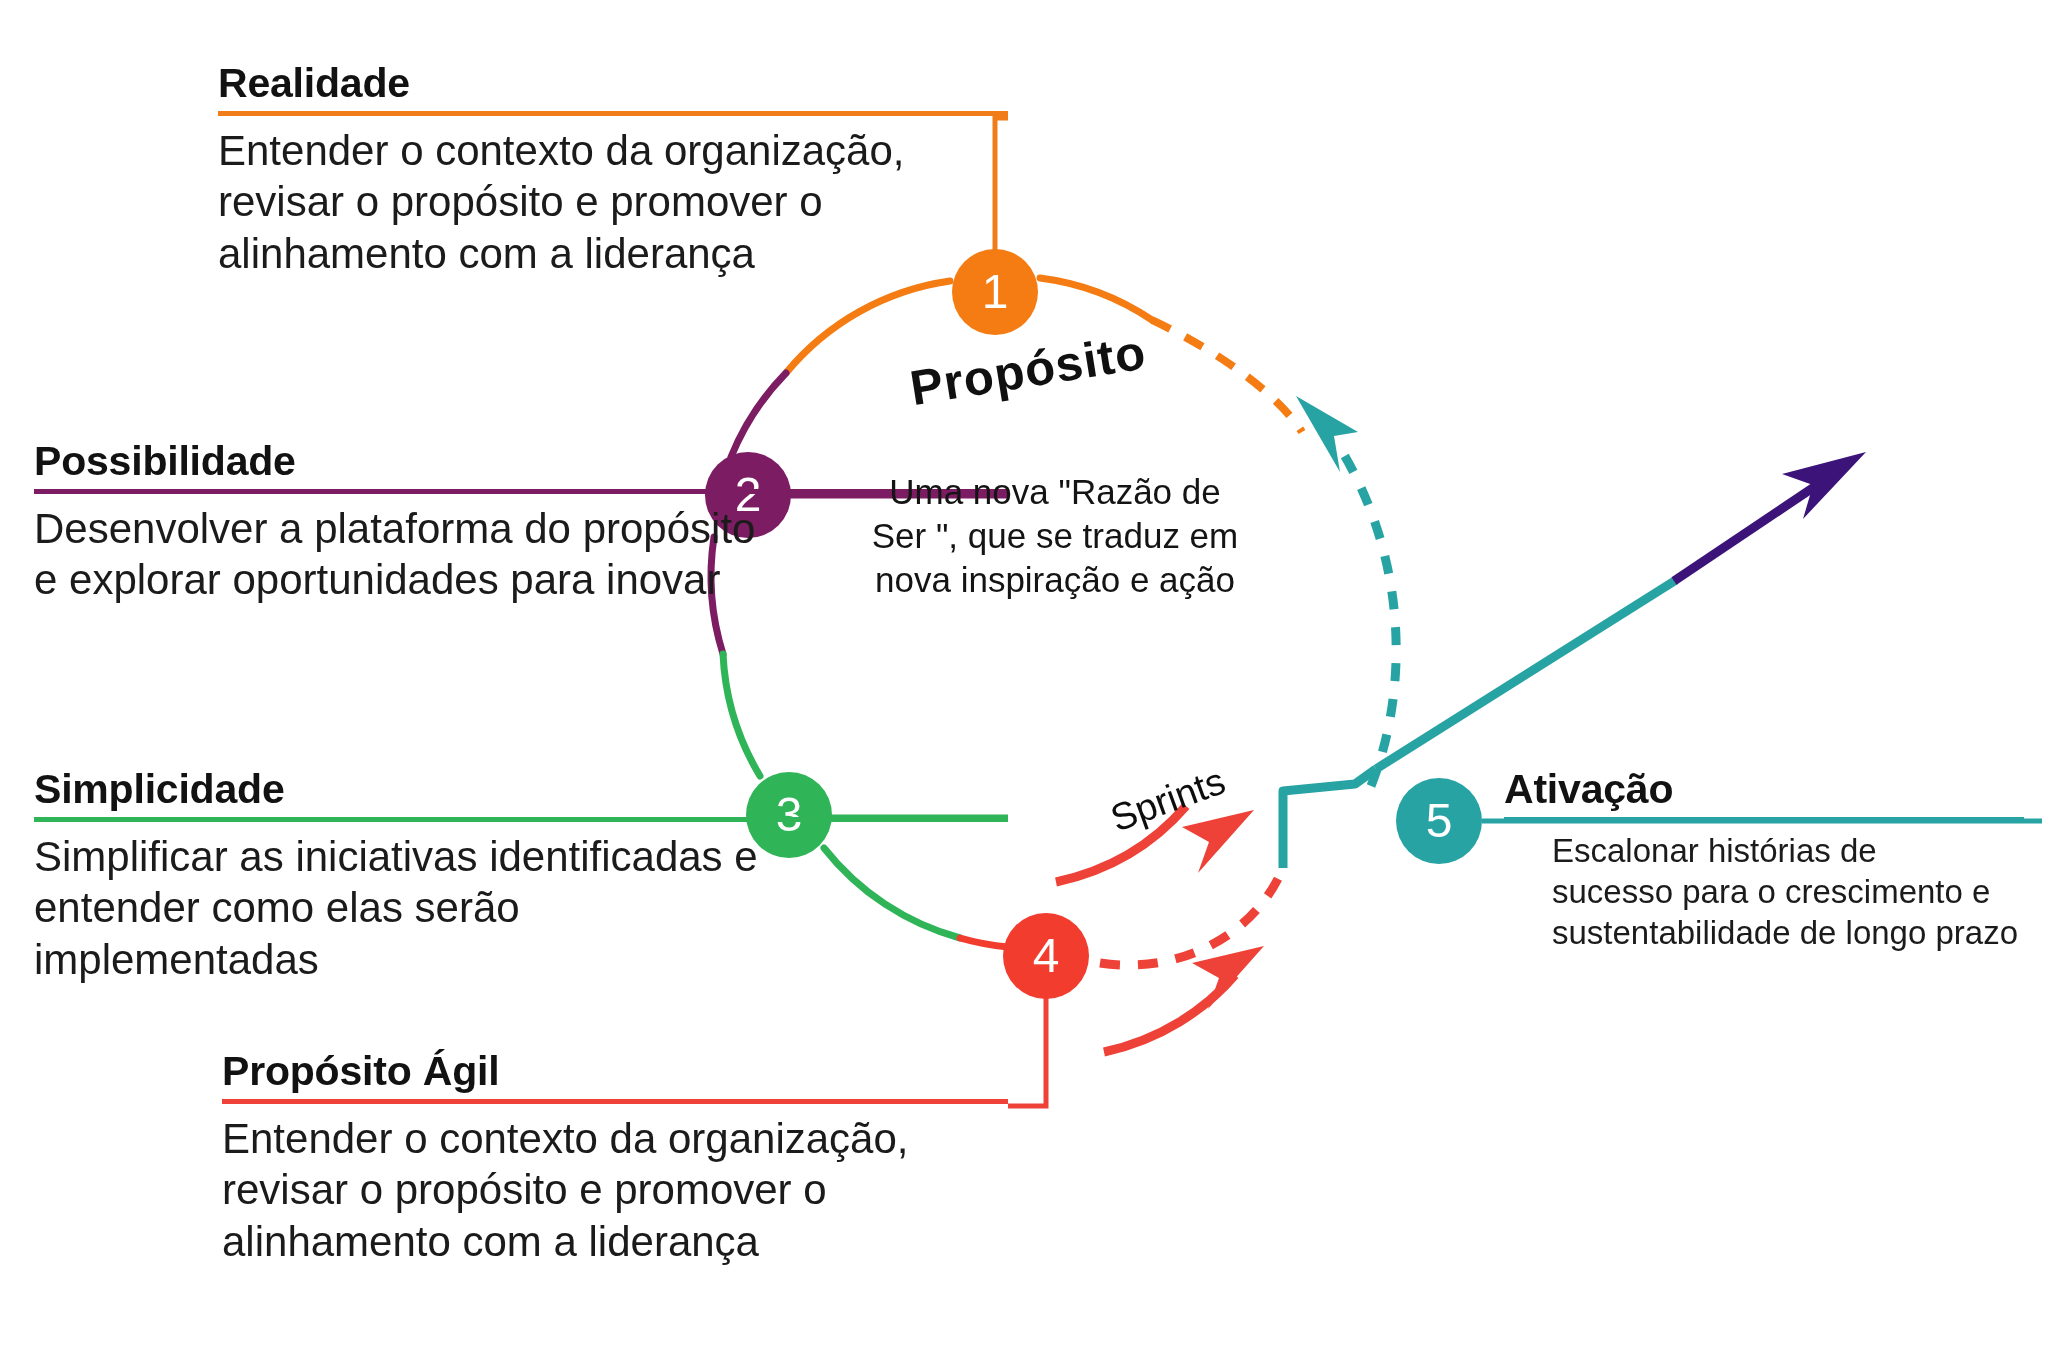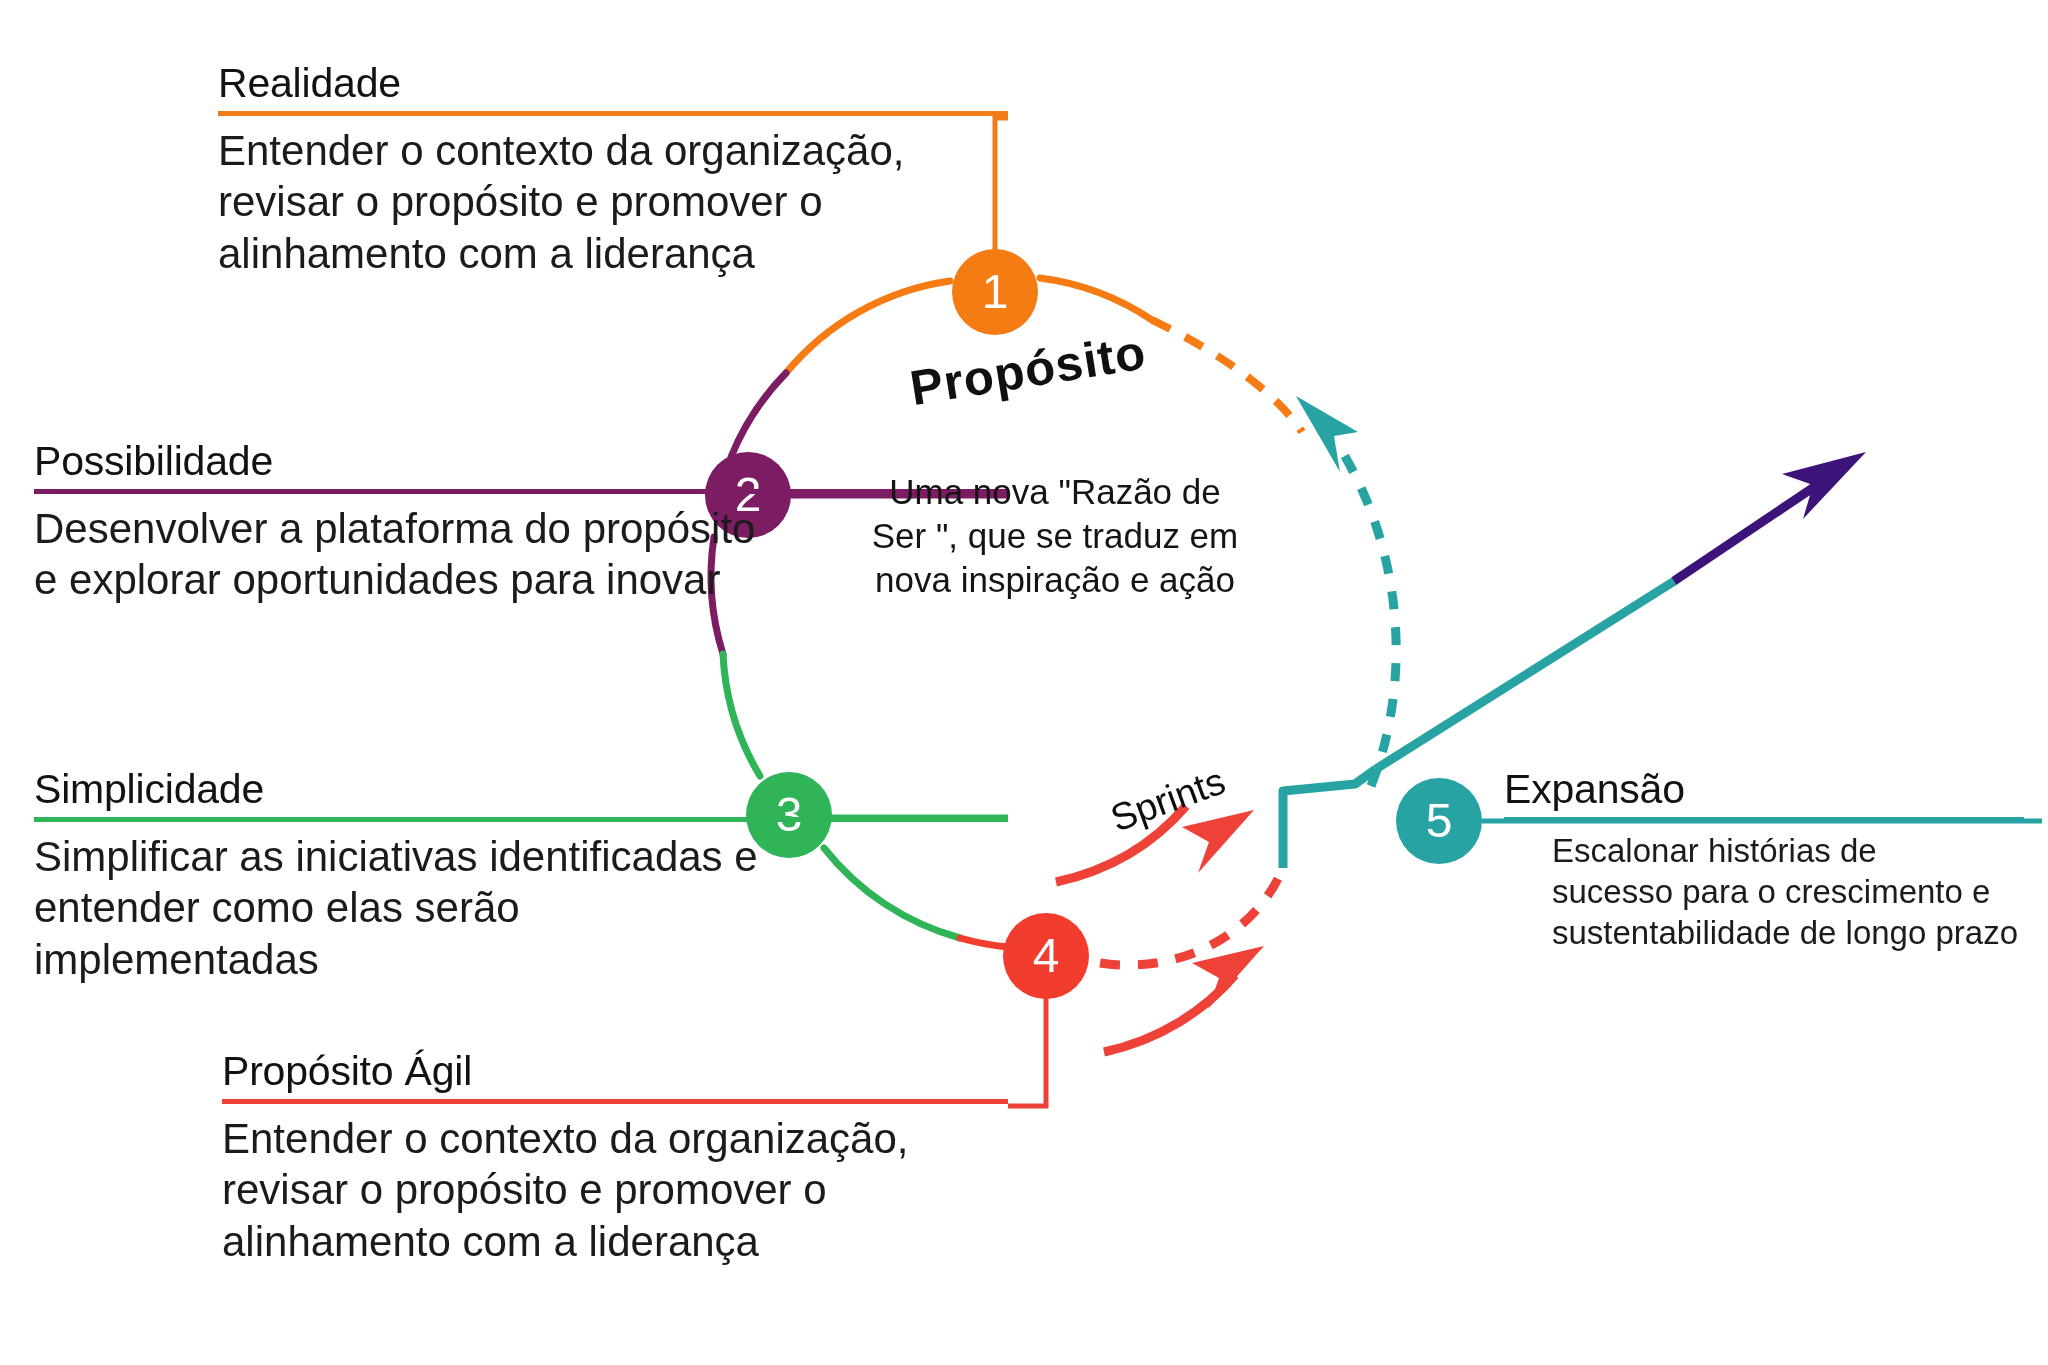--- a/index.html
+++ b/index.html
@@ -10,21 +10,21 @@
     overflow:hidden;
     position:relative;
   }
   #stage{position:absolute;left:0;top:0;width:2048px;height:1365px;background:#fff;}
   #svg-layer{position:absolute;left:0;top:0;width:2048px;height:1365px;}
 
   
   .block{position:absolute;}
   .block .title{
     font-size:41px;
-    font-weight:normal;
+    font-weight:bold;
     color:#121212;
     letter-spacing:-0.2px;
     white-space:nowrap;
     line-height:1.05;
     margin:0 0 6px 0;
   }
   .block .rule{height:5px;width:100%;}
   .block .body{
     font-size:42px;
     color:#1b1b1b;
@@ -194,21 +194,21 @@
 
   <div class="block" id="blk-ativacao">
     <div class="title">Propósito Ágil</div>
     <div class="rule"></div>
     <div class="body">Entender o contexto da organização,
 revisar o propósito e promover o
 alinhamento com a liderança</div>
   </div>
 
   <div class="block" id="blk-expansao">
-    <div class="title">Expansão</div>
+    <div class="title">Ativação</div>
     <div class="rule"></div>
     <div class="body">Escalonar histórias de
 sucesso para o crescimento e
 sustentabilidade de longo prazo</div>
   </div>
 
   <div id="proposito">Propósito</div>
   <div id="proposito-desc">Uma nova "Razão de
 Ser ", que se traduz em
 nova inspiração e ação</div>

